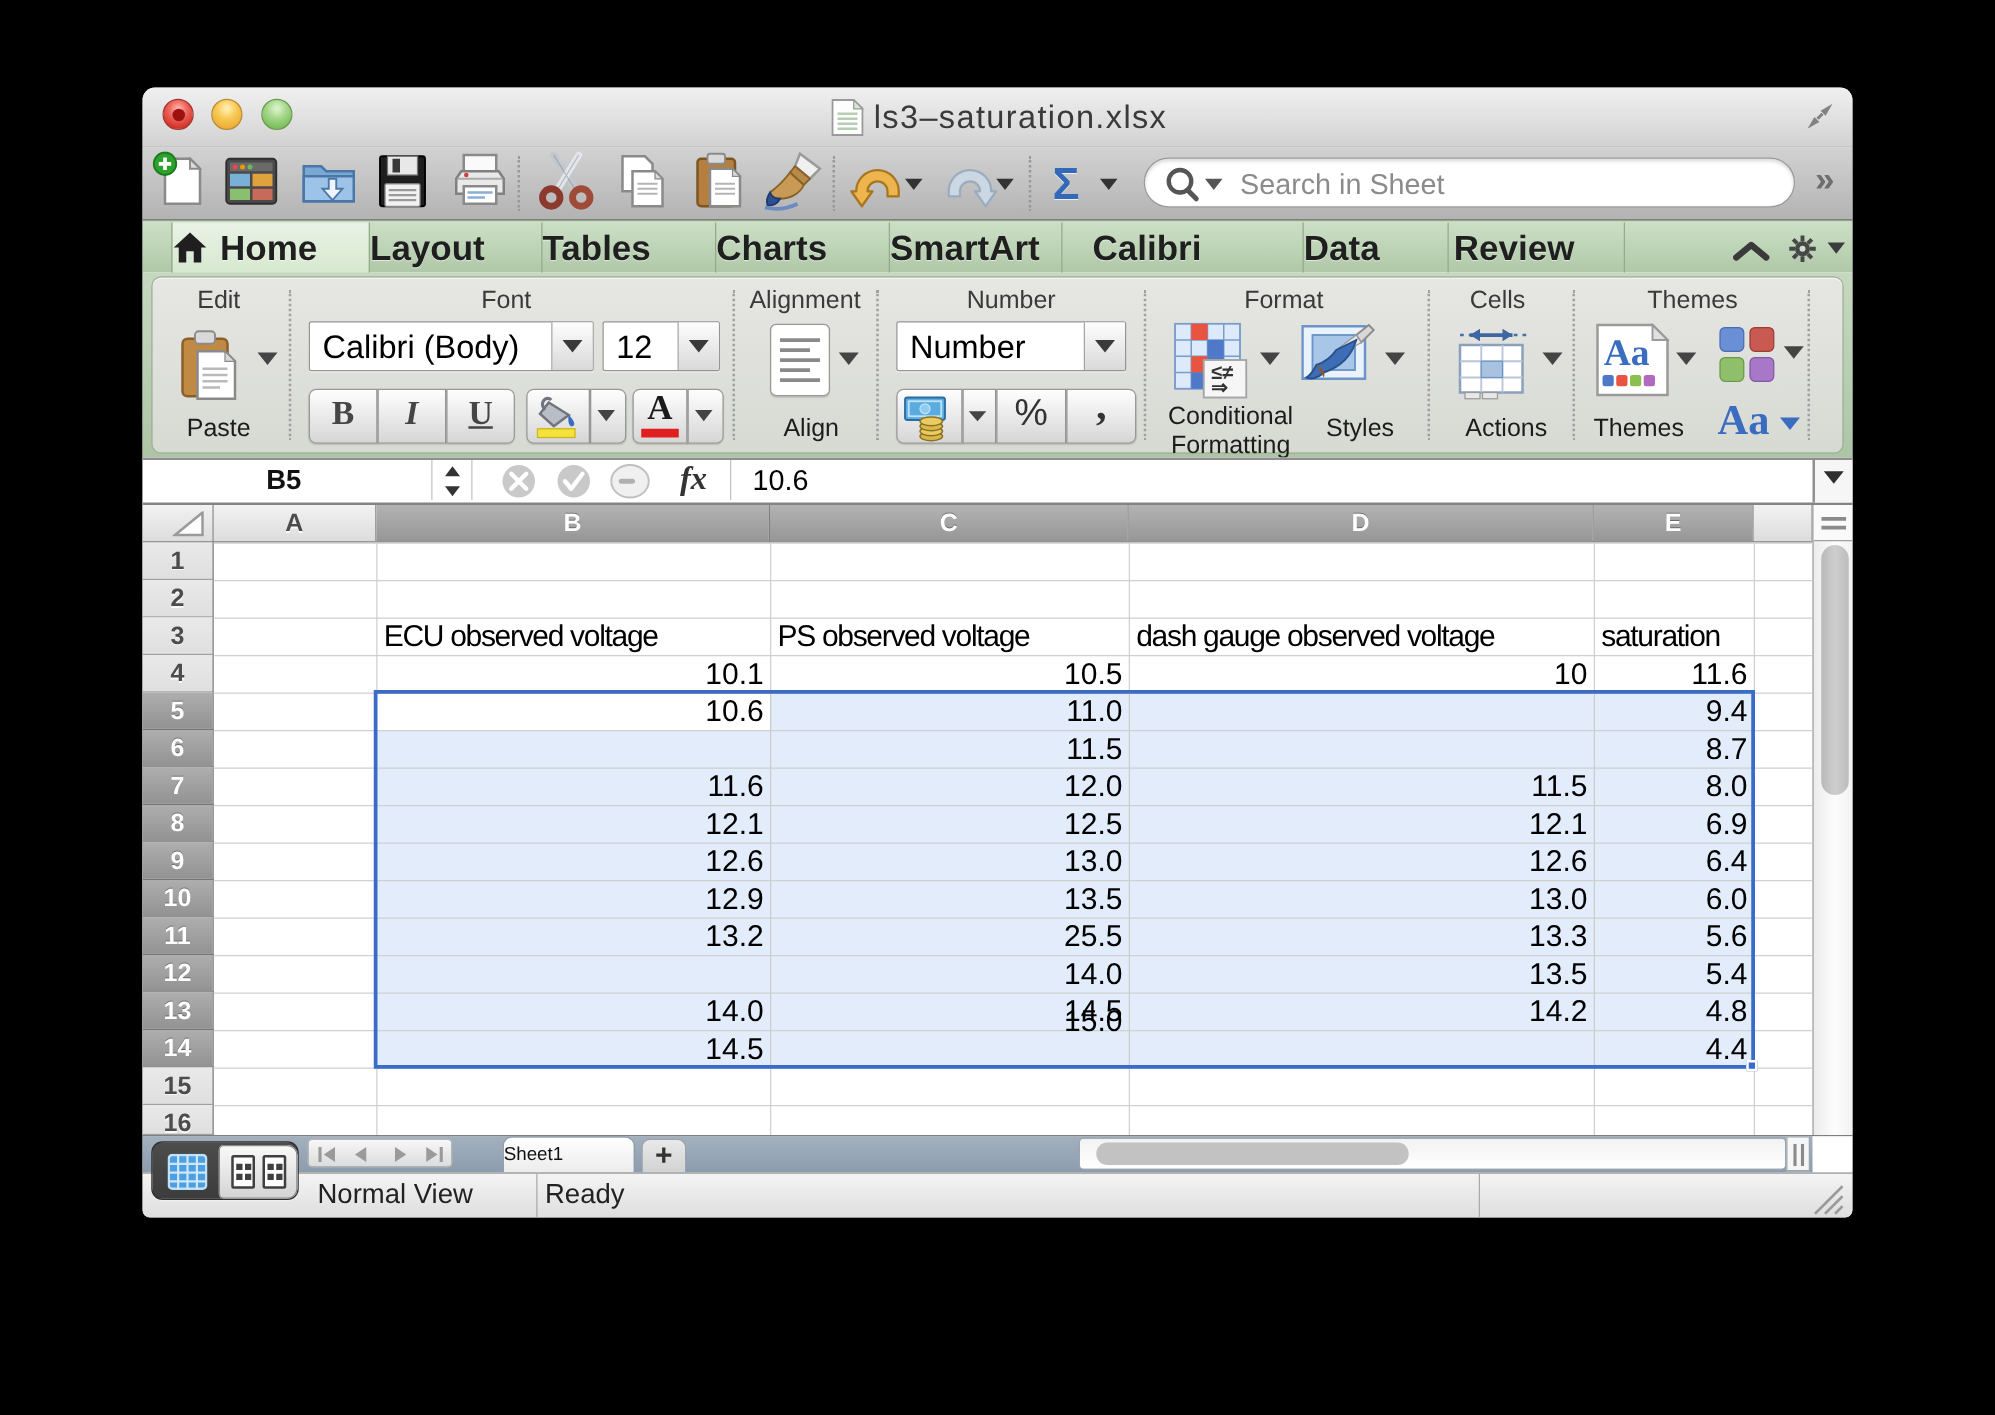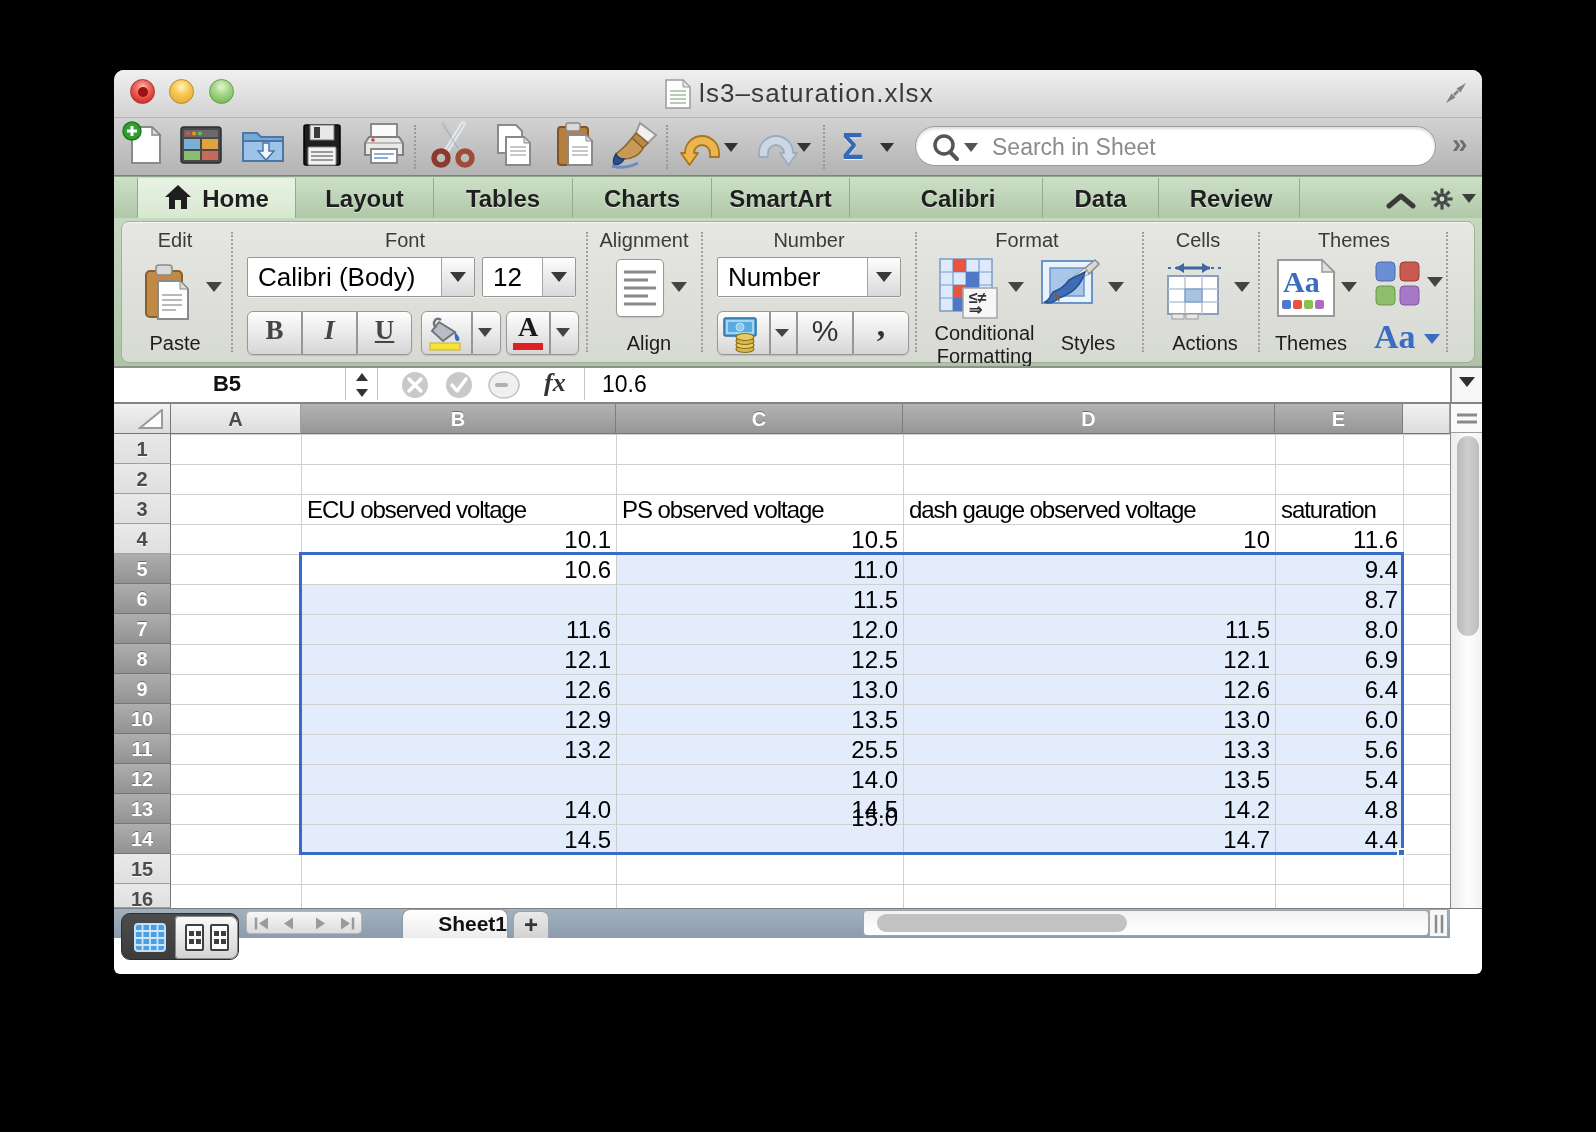--- a/index.html
+++ b/index.html
@@ -14,21 +14,21 @@
 #tl-g{left:95px;background:radial-gradient(circle at 50% 30%, #d5f0c4 8%, #a5d78a 40%, #7fc15f 75%, #5da23f 100%);border:1px solid #6a9a4e}
 #title{position:absolute;left:585px;top:8px;font-size:26px;color:#3a3a3a;letter-spacing:1.1px}
 
 #toolbar{position:absolute;left:0;top:48px;width:100%;height:58px;background:linear-gradient(#d2d2d2,#b3b3b3);border-bottom:1px solid #808080}
 .tsep{position:absolute;top:7px;height:44px;width:0;border-left:2px dotted #999}
 .ticon{position:absolute;top:3px}
 #search{position:absolute;left:801px;top:8px;width:521px;height:40px;background:#fff;border:1px solid #9a9a9a;border-radius:20px;box-shadow:inset 0 2px 3px rgba(0,0,0,.15)}
 #search .ph{position:absolute;left:76px;top:7px;font-size:23px;color:#8b8b8b}
 
 #tabrow{position:absolute;left:0;top:106px;width:100%;height:42px;background:linear-gradient(#cde0c7,#afc8a7);border-top:1px solid #8da687}
-.rtab{position:absolute;top:1px;height:41px;line-height:41px;text-align:center;font-size:24px;font-weight:bold;color:#1f1f1f;text-shadow:0 1px 0 rgba(255,255,255,.55);border-right:1px solid #92ab8b}
+.rtab{position:absolute;top:1px;height:41px;line-height:41px;font-size:28px;font-weight:bold;color:#1f1f1f;text-shadow:0 1px 0 rgba(255,255,255,.55);border-right:1px solid #92ab8b}
 #tab-home{background:linear-gradient(#e9f2e5,#d6e8cf);border-left:1px solid #92ab8b}
 
 #ribbon{position:absolute;left:0;top:148px;width:100%;height:148px;background:linear-gradient(#c6d9c0,#adc5a5)}
 #panel{position:absolute;left:7px;top:3px;width:1354px;height:142px;background:linear-gradient(#e6e7e3,#d7d9d3);border:1px solid #9db297;border-radius:8px;box-shadow:inset 0 1px 0 #f8f8f6}
 .glabel{position:absolute;top:7px;width:200px;text-align:center;font-size:20px;color:#3a3a3a}
 .gsep{position:absolute;top:10px;height:120px;width:0;border-left:2px dotted #a0a0a0}
 .caption{position:absolute;font-size:20px;color:#1c1c1c;text-align:center}
 .dd{position:absolute;width:0;height:0;border-left:8px solid transparent;border-right:8px solid transparent;border-top:10px solid #444}
 .combo{position:absolute;height:40px;background:#fff;border:1px solid #969696;border-radius:2px;font-size:26px;color:#000;box-shadow:0 1px 0 rgba(255,255,255,.6)}
 .combo .cdd{position:absolute;right:0;top:0;bottom:0;width:33px;background:linear-gradient(#fdfdfd,#d9d9d9);border-left:1px solid #a5a5a5}
@@ -58,21 +58,21 @@
 #vscroll{position:absolute;left:1337px;top:0;width:31px;height:504px;background:linear-gradient(90deg,#ececec,#fdfdfd 55%,#f2f2f2)}
 #vsplit{position:absolute;left:1337px;top:0;width:31px;height:29px;background:#fafafa;border-bottom:1px solid #9f9f9f}
 #vthumb{position:absolute;left:1343px;top:32px;width:22px;height:200px;background:linear-gradient(90deg,#b9b9b9,#cecece,#bdbdbd);border-radius:11px}
 
 #tabstrip{position:absolute;left:0;top:838px;width:100%;height:30px;background:linear-gradient(#a3b1bf,#8c9cad);border-top:1px solid #7f7f7f}
 #statusbar{position:absolute;left:0;top:868px;width:100%;height:36px;background:linear-gradient(#f4f4f4,#dedede);border-top:1px solid #999;font-size:21px;color:#222}
 .stxt{position:absolute;top:3px;font-size:22px}
 .ssep{position:absolute;top:0;height:36px;width:0;border-left:1px solid #aaa}
 #viewsw{position:absolute;left:7px;top:843px;width:118px;height:47px;z-index:6;background:linear-gradient(#4c4c4c,#3c3c3c);border:1px solid #2e2e2e;border-radius:9px;box-shadow:0 1px 0 rgba(255,255,255,.35)}
 #navbar{position:absolute;left:132px;top:841px;width:116px;height:23px;background:linear-gradient(#f7f7f7,#dcdcdc);border:1px solid #b5b5b5;border-radius:4px}
-#sheettab{position:absolute;left:288px;top:839px;width:106px;height:29px;background:linear-gradient(#ffffff,#ececec);border:1px solid #8e9aa5;border-bottom:none;border-radius:8px 8px 0 0;text-align:right;font-size:21px;font-weight:bold;line-height:27px;color:#111}
+#sheettab{position:absolute;left:288px;top:839px;width:106px;height:29px;background:linear-gradient(#ffffff,#ececec);border:1px solid #8e9aa5;border-bottom:none;border-radius:8px 8px 0 0;text-align:left;font-size:15px;font-weight:normal;line-height:27px;color:#111}
 #plustab{position:absolute;left:399px;top:841px;width:36px;height:27px;background:linear-gradient(#e9e9e9,#d2d2d2);border:1px solid #98a3ad;border-bottom:none;border-radius:7px 7px 0 0;text-align:center;font-size:24px;font-weight:bold;line-height:26px;color:#333}
 #hscroll{position:absolute;left:749px;top:840px;width:566px;height:26px;background:linear-gradient(#f2f2f2,#fff);border:1px solid #9aa5ae;border-radius:4px}
 #hthumb{position:absolute;left:13px;top:3px;width:250px;height:18px;background:#c2c2c2;border-radius:9px}
 #hsplitbox{position:absolute;left:1315px;top:839px;width:19px;height:28px;background:#f6f6f6;border:1px solid #9aa5ae}
 #corner-wh{position:absolute;left:1336px;top:839px;width:32px;height:29px;background:#fff}
 </style></head><body>
 <div id="win">
 <div id="titlebar">
 <div class="tl" id="tl-r"></div>
       <div class="tl" id="tl-y"></div>
@@ -476,21 +476,20 @@
 <div class="cell num" style="left:1161px;top:330px;width:123px">5.6</div>
 <div class="cell num" style="left:502px;top:360px;width:282px">14.0</div>
 <div class="cell num" style="left:789px;top:360px;width:367px">13.5</div>
 <div class="cell num" style="left:1161px;top:360px;width:123px">5.4</div>
 <div class="cell num" style="left:187px;top:390px;width:310px">14.0</div>
 <div class="cell num" style="left:502px;top:390px;width:282px">14.5</div>
 <div class="cell num" style="left:789px;top:390px;width:367px">14.2</div>
 <div class="cell num" style="left:1161px;top:390px;width:123px">4.8</div>
 <div class="cell num" style="left:187px;top:420px;width:310px">14.5</div>
 <div class="cell num" style="left:502px;top:398px;width:282px">15.0</div>
-<div class="cell num" style="left:789px;top:420px;width:367px">14.7</div>
 <div class="cell num" style="left:1161px;top:420px;width:123px">4.4</div>
 <div id="selborder"></div>
       <div id="selhandle"></div>
 <div id="vscroll"></div>
 <div id="vsplit">
         <svg class="abs" style="left:6px;top:8px" width="20" height="14" viewBox="0 0 20 14">
 <path d="M0 3 h20 M0 10 h20" stroke="#8a8a8a" stroke-width="3"></path>
         </svg>
       </div>
 <div id="vthumb"></div>
@@ -537,12 +536,23 @@
           <rect x="12" y="8" width="5" height="5"></rect>
           <rect x="5" y="16" width="5" height="5"></rect>
           <rect x="12" y="16" width="5" height="5"></rect>
 <rect x="30" y="8" width="5" height="5"></rect>
           <rect x="37" y="8" width="5" height="5"></rect>
           <rect x="30" y="16" width="5" height="5"></rect>
           <rect x="37" y="16" width="5" height="5"></rect>
         </g>
       </svg>
 </div>
+<div id="statusbar">
+<div class="stxt" style="left:140px">Normal View</div>
+<div class="ssep" style="left:315px"></div>
+<div class="stxt" style="left:322px">Ready</div>
+<div class="ssep" style="left:1069px"></div>
+<svg class="abs" style="left:1336px;top:8px" width="26" height="26" viewBox="0 0 26 26">
+<g stroke="#9a9a9a" stroke-width="2">
+          <path d="M24 2 L2 24 M24 10 L10 24 M24 18 L18 24"></path>
+        </g>
+      </svg>
+</div>
 </div>
 </body></html>

